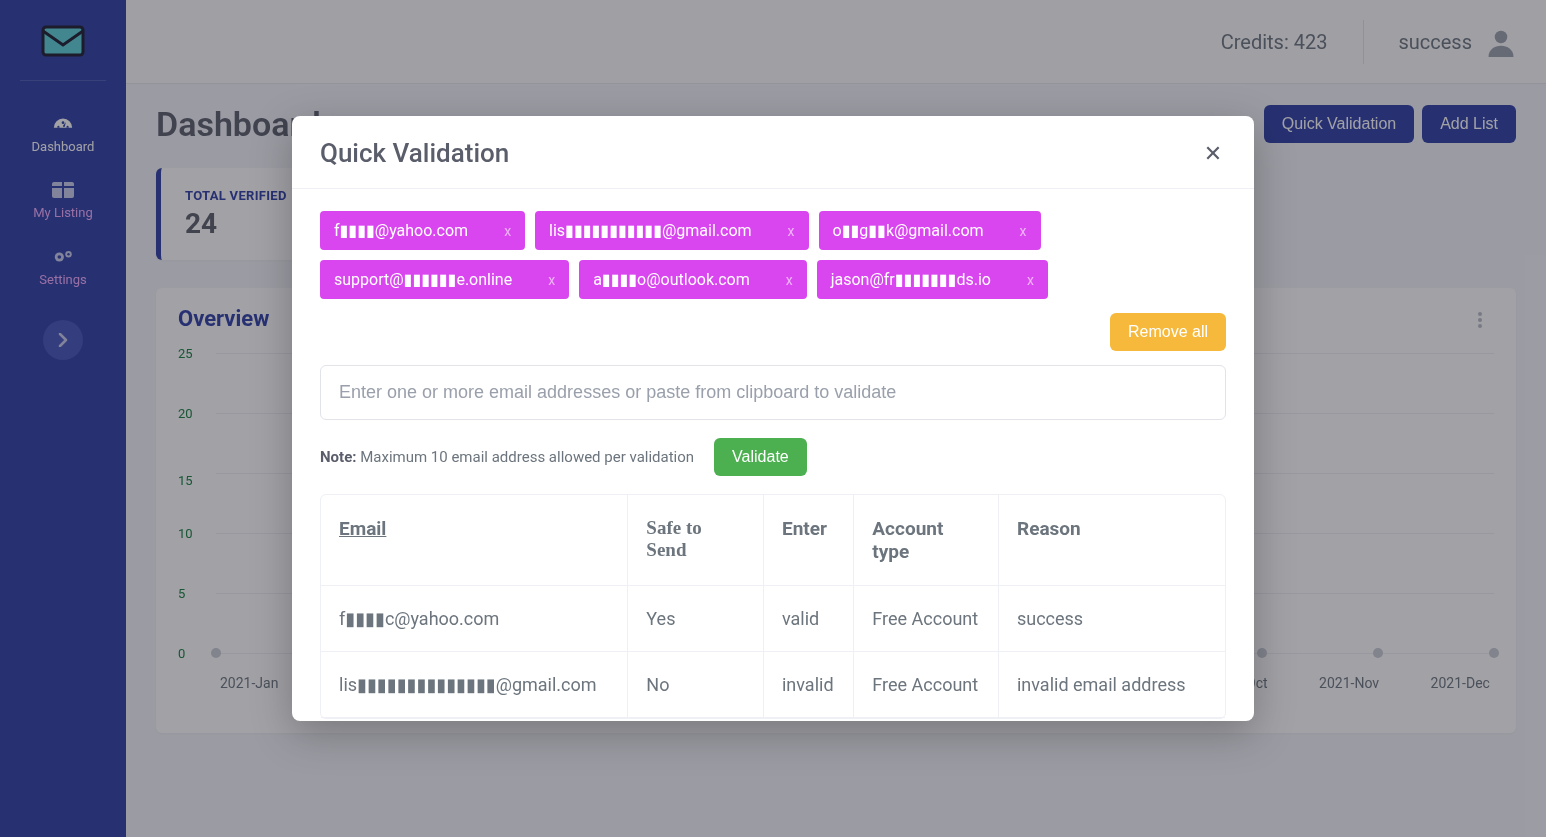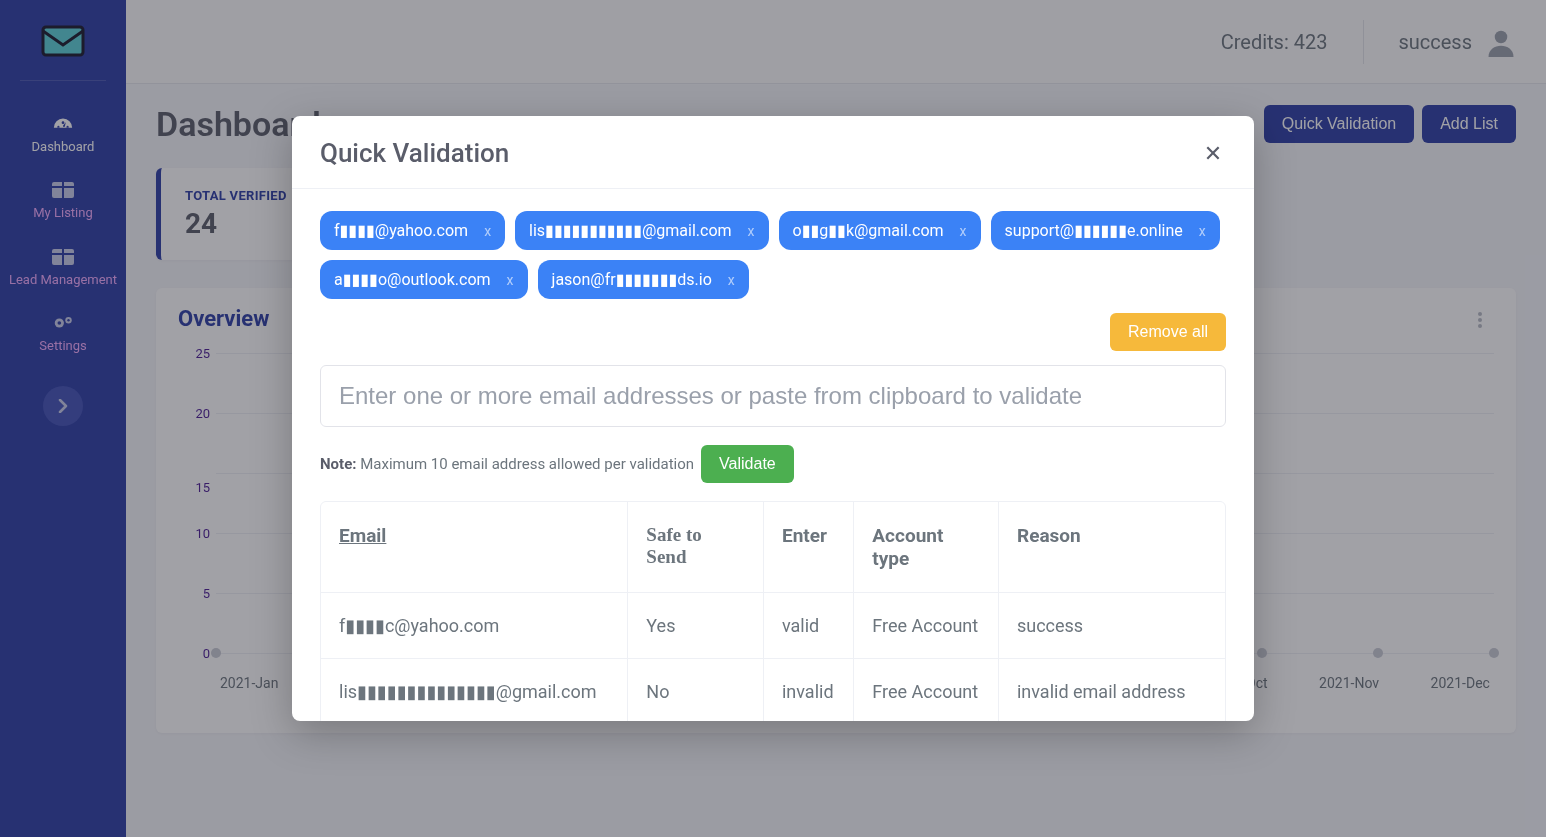--- a/index.html
+++ b/index.html
@@ -127,23 +127,23 @@
   }
 
   .chart-area {
     margin-top:22px;
     height:340px;
     position:relative;
     padding-left:38px;
   }
   .y-tick {
     position:absolute; left:0;
-    font-size:13px; color:#4c1d95;
+    font-size:13px; color:#15803d;
     transform: translateY(-50%);
-    width:32px; text-align:right;
+    width:32px; text-align:left;
   }
   .x-axis {
     position:absolute; left:38px; right:0; bottom:0;
     display:flex; justify-content:space-between;
     font-size:14px; color:#6c757d;
     padding: 0 4px;
   }
   .x-tick { transform: translateY(22px); }
   .grid-line {
     position:absolute; left:38px; right:0;
@@ -182,44 +182,45 @@
   }
   .modal-title { font-size:26px; color:#5a5d6a; font-weight:500; }
   .modal-close { width:26px; height:26px; cursor:pointer; display:flex; align-items:center; justify-content:center; color:#5a5d6a; font-size:22px; }
   .modal-body {
     padding: 22px 28px 0;
     overflow-y:auto;
   }
 
   .chips { display:flex; flex-wrap:wrap; gap:10px; }
   .chip {
-    background:#3b82f6;
+    background:#d946ef;
     color:#fff;
-    border-radius:12px;
+    border-radius:4px;
     padding: 10px 14px;
     display:flex; align-items:center;
     font-size:16px;
+    gap:20px;
   }
   .chip-x { margin-left:16px; opacity:0.6; cursor:pointer; font-size:14px; }
 
   .remove-row { display:flex; justify-content:flex-end; margin-top:14px; }
   .email-input {
     width:100%;
     margin-top:14px;
     border:1px solid #e2e3e9;
     border-radius:6px;
     padding: 16px 18px;
-    font-size:24px;
+    font-size:18px;
     color:#5a5d6a;
     outline:none;
   }
   .email-input::placeholder { color:#9aa0ab; }
 
   .note-row {
-    display:flex; align-items:center; gap:7px;
+    display:flex; align-items:center; gap:20px;
     margin-top:18px;
     font-size:15px; color:#6c757d;
   }
   .note-row b { color:#5a5d6a; }
 
   .download-row { display:flex; justify-content:flex-end; margin-top:26px; }
 
   .results-table {
     width:100%;
     margin-top:18px;
@@ -266,28 +267,20 @@
 
   <div class="nav-item">
     <svg class="nav-icon" viewBox="0 0 22 16" fill="#c9cdea">
         <rect x="0" y="0" width="22" height="16" rx="2"></rect>
         <line x1="0" y1="5" x2="22" y2="5" stroke="#2d3ea6" stroke-width="2"></line>
         <line x1="11" y1="0" x2="11" y2="16" stroke="#2d3ea6" stroke-width="2"></line>
       </svg>
     <span>My Listing</span>
   </div>
 
-  <div class="nav-item">
-    <svg class="nav-icon" viewBox="0 0 22 16" fill="#c9cdea">
-        <rect x="0" y="0" width="22" height="16" rx="2"></rect>
-        <line x1="0" y1="5" x2="22" y2="5" stroke="#2d3ea6" stroke-width="2"></line>
-        <line x1="11" y1="0" x2="11" y2="16" stroke="#2d3ea6" stroke-width="2"></line>
-      </svg>
-    <span>Lead Management</span>
-  </div>
 
   <div class="nav-item">
     <svg class="nav-icon" viewBox="0 0 24 18" fill="#c9cdea">
         <circle cx="8" cy="9" r="5"></circle>
         <circle cx="8" cy="9" r="2" fill="#2d3ea6"></circle>
         <circle cx="18" cy="6" r="3.5"></circle>
         <circle cx="18" cy="6" r="1.3" fill="#2d3ea6"></circle>
       </svg>
     <span>Settings</span>
   </div>
@@ -347,21 +340,21 @@
           <div class="x-tick">2021-Oct</div>
           <div class="x-tick">2021-Nov</div>
           <div class="x-tick">2021-Dec</div>
         </div>
     <div class="y-tick" style="top: 300px;">0</div>
         <div class="grid-line" style="top: 300px;"></div>
         <div class="y-tick" style="top: 240px;">5</div>
         <div class="grid-line" style="top: 240px;"></div>
         <div class="y-tick" style="top: 180px;">10</div>
         <div class="grid-line" style="top: 180px;"></div>
-        <div class="y-tick" style="top: 134px;">15</div>
+        <div class="y-tick" style="top: 127px;">15</div>
         <div class="grid-line" style="top: 120px;"></div>
         <div class="y-tick" style="top: 60px;">20</div>
         <div class="grid-line" style="top: 60px;"></div>
         <div class="y-tick" style="top: 0px;">25</div>
         <div class="grid-line" style="top: 0px;"></div>
         <div class="data-dot" style="left: 38px; top: 300px;"></div>
         <div class="data-dot" style="left: 154.182px; top: 300px;"></div>
         <div class="data-dot" style="left: 270.364px; top: 300px;"></div>
         <div class="data-dot" style="left: 386.545px; top: 300px;"></div>
         <div class="data-dot" style="left: 502.727px; top: 300px;"></div>

